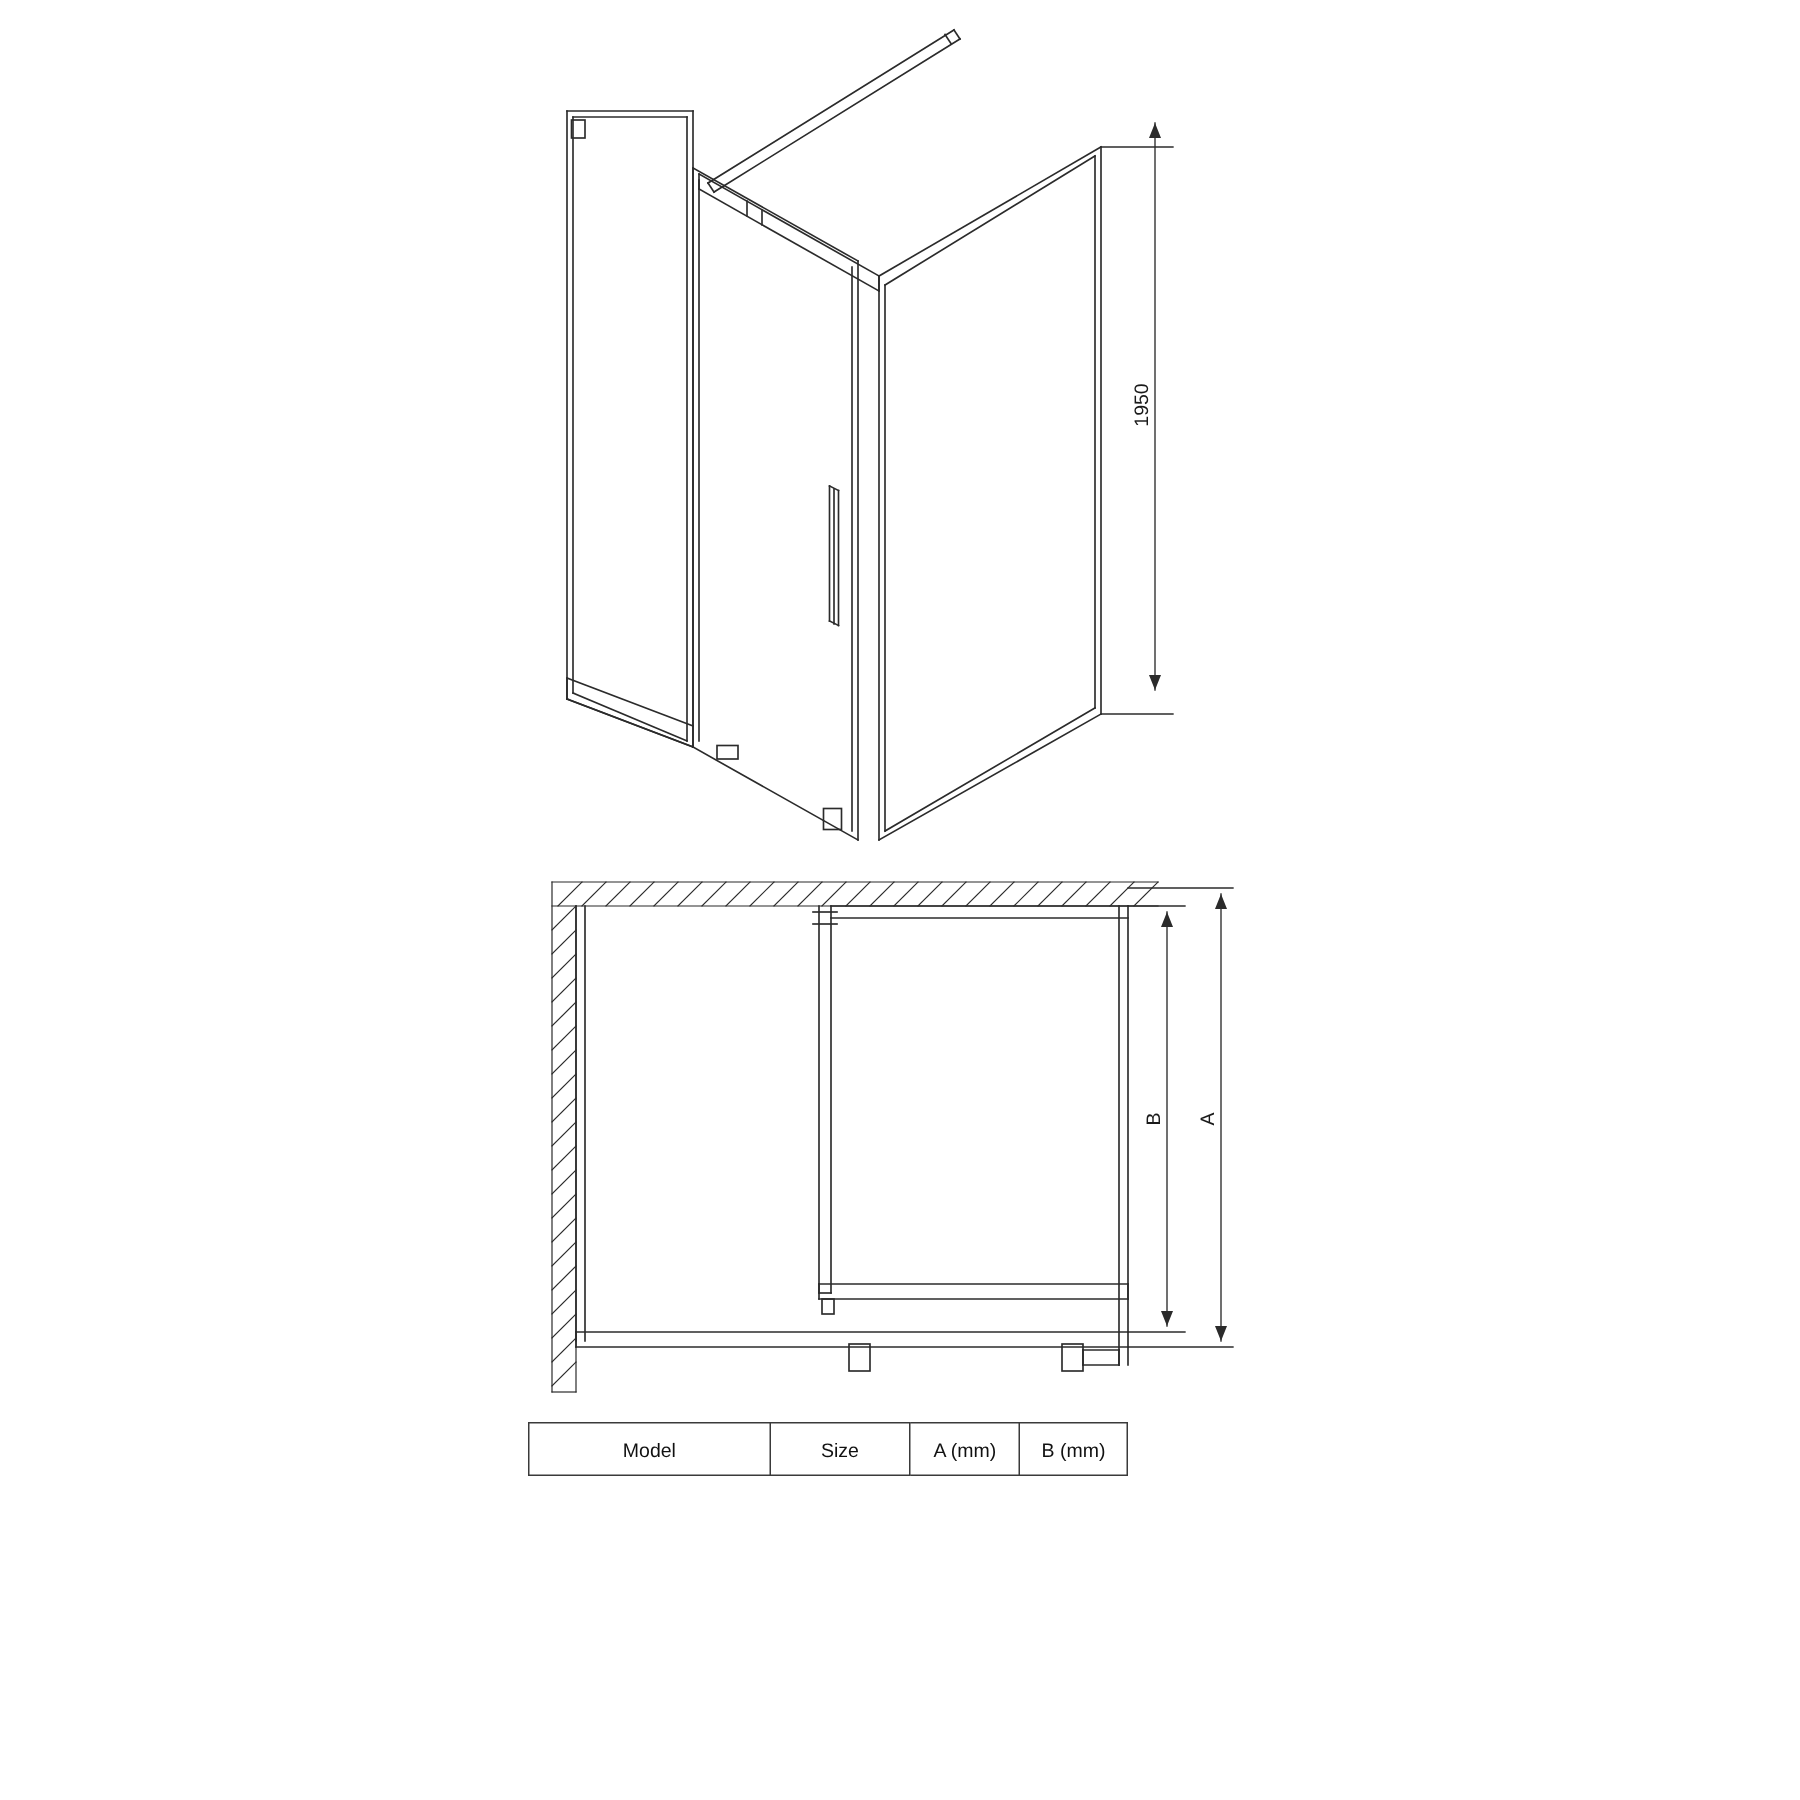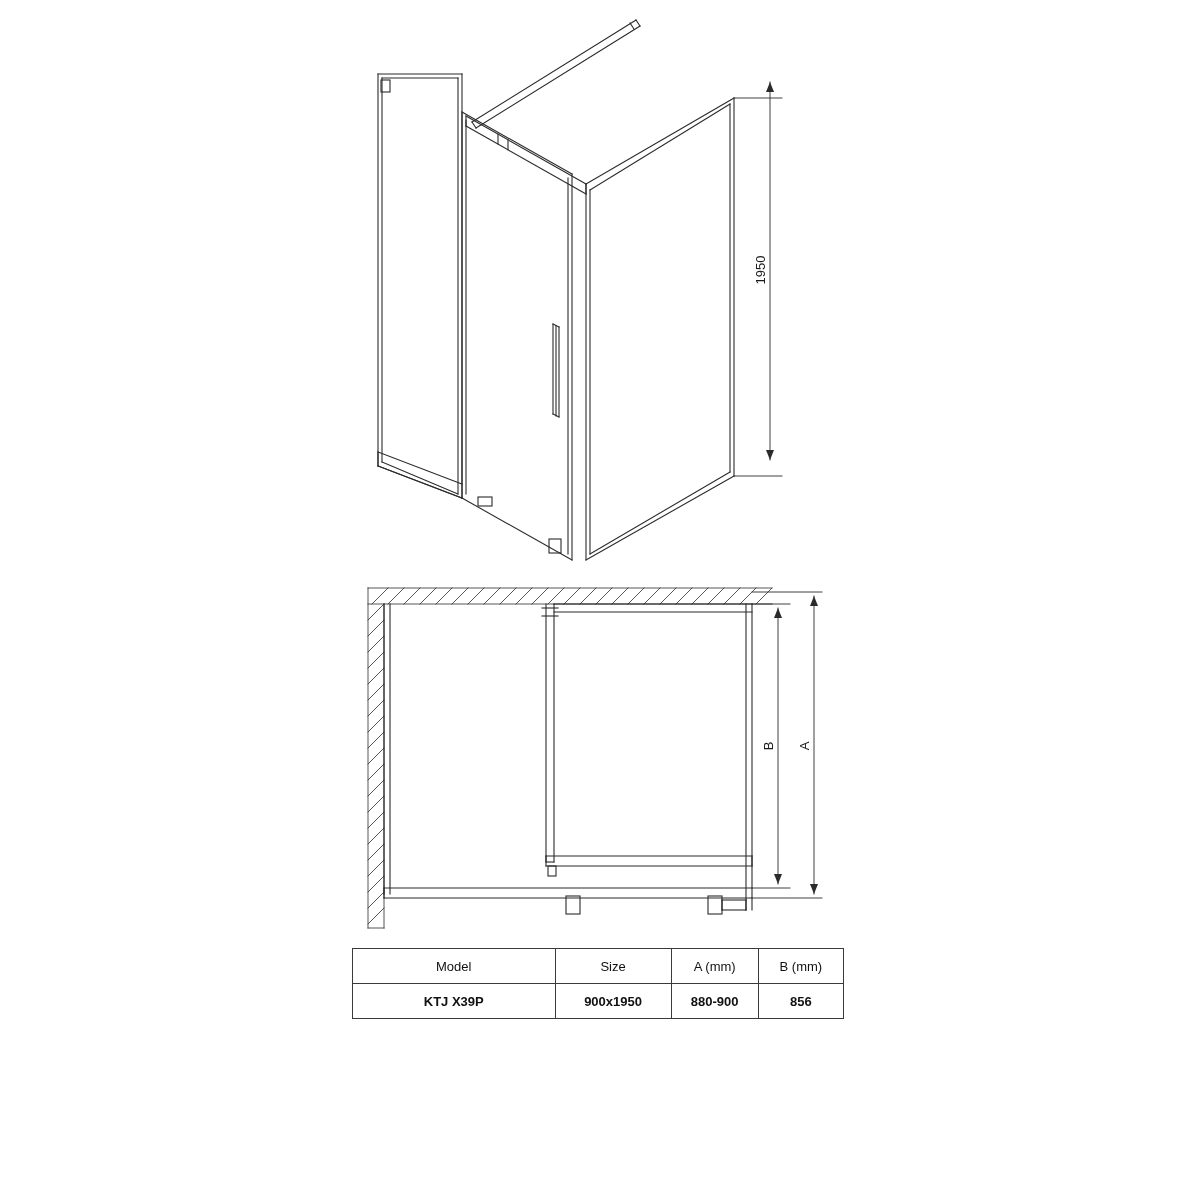--- a/index.html
+++ b/index.html
@@ -30,21 +30,21 @@
   .dim-label {
     font-family: "Liberation Sans", sans-serif;
     font-size: 13px;
     fill: #1a1a1a;
   }
   
   #spec-table {
     position: absolute;
     left: 352px;
     top: 948px;
-    width: 492px;
+    width: 400px;
     border-collapse: collapse;
     font-size: 13px;
   }
   #spec-table th, #spec-table td {
     border: 1px solid #3a3a3a;
     text-align: center;
     padding: 0;
     height: 34px;
     font-weight: normal;
     color: #111111;
@@ -288,22 +288,16 @@
     </colgroup>
     <thead>
       <tr>
         <th>Model</th>
         <th>Size</th>
         <th>A (mm)</th>
         <th>B (mm)</th>
       </tr>
     </thead>
     <tbody>
-      <tr>
-        <td class="model">KTJ X39P</td>
-        <td class="size">900x1950</td>
-        <td class="aval">880-900</td>
-        <td class="bval">856</td>
-      </tr>
     </tbody>
   </table>
 
 </div>
 
 </body></html>

